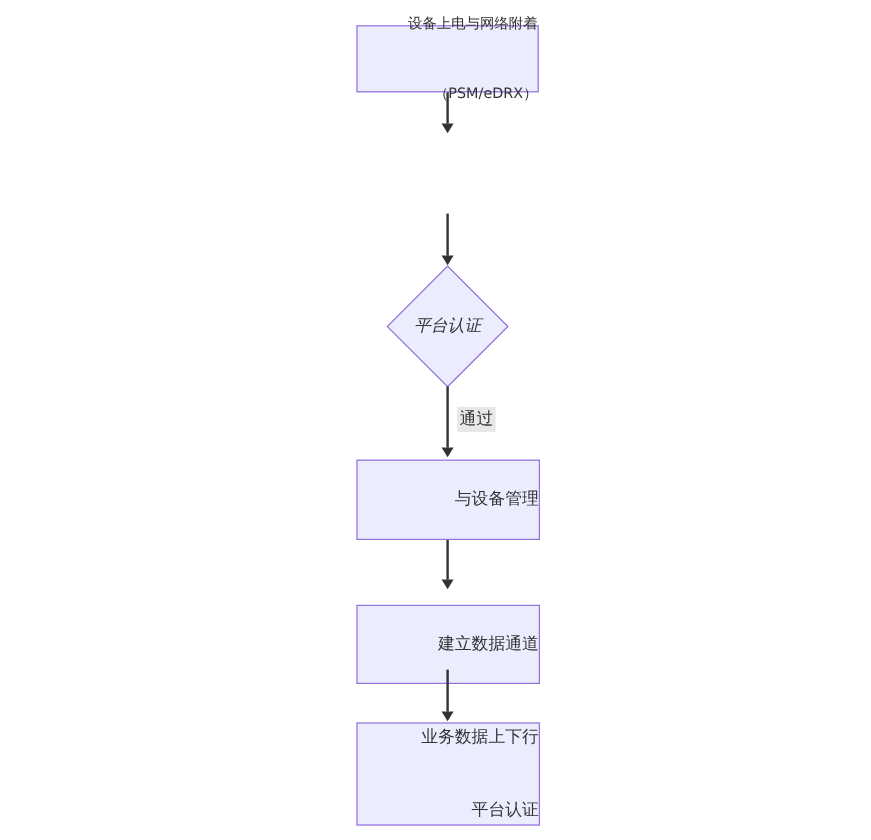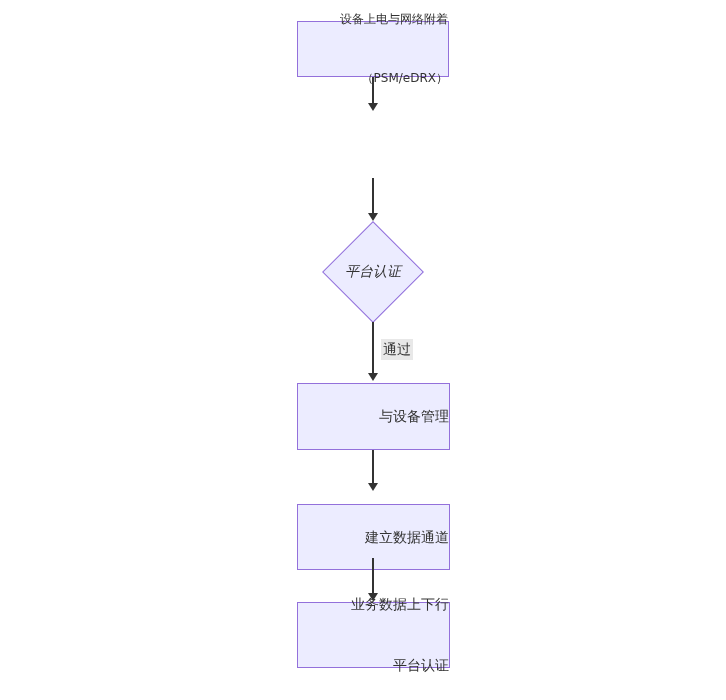--- a/index.html
+++ b/index.html
@@ -103,18 +103,18 @@
   <div class="edge-line" style="left:372px; top:450px; height:33px;"></div>
   <div class="arrowhead" style="left:368px; top:483px;"></div>
 
   <div class="node" style="left:297px; top:492px; width:153px; height:66px;margin-top:12px;">
     <div>建立数据通道</div>
   </div>
 
   <div class="edge-line" style="left:372px; top:558px; height:35px;"></div>
   <div class="arrowhead" style="left:368px; top:593px;"></div>
 
-  <div class="node" style="left:297px; top:602px; width:153px; height:66px;">
+  <div class="node" style="left:297px; top:602px; width:153px; height:86px;">
     <div>业务数据上下行</div>
     <div>平台认证</div>
   </div>
 
 </div>
 
 </body></html>

